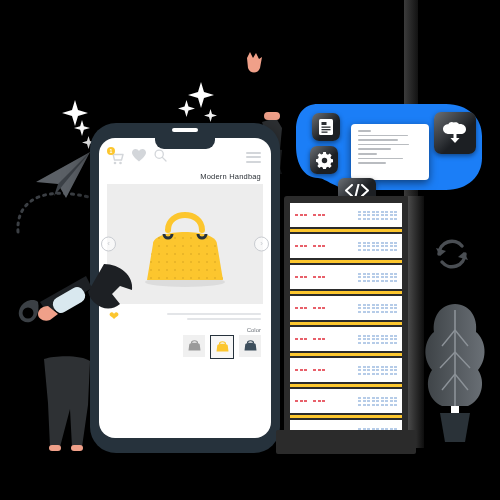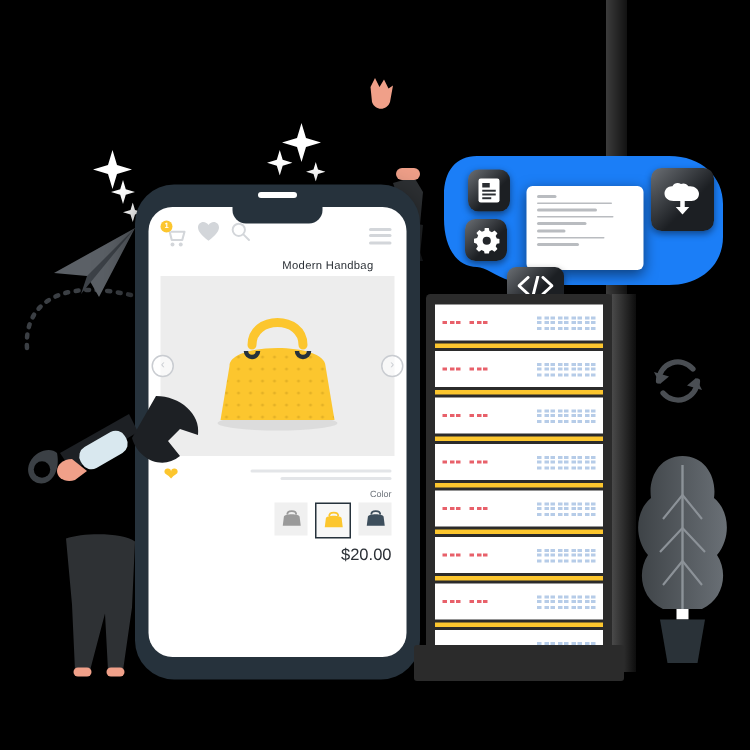--- a/index.html
+++ b/index.html
@@ -16,21 +16,21 @@
   #notch{position:absolute;left:50%;transform:translateX(-50%);top:5px;width:26px;height:4px;border-radius:3px;background:#fff;}
   #phone-topcut{position:absolute;left:50%;transform:translateX(-50%);top:15px;width:60px;height:11px;background:#26323c;border-bottom-left-radius:9px;border-bottom-right-radius:9px;z-index:3;}
 
   #ph-header{position:relative;height:26px;display:flex;align-items:center;padding:6px 10px 0 10px;}
   .hdr-icons{display:flex;align-items:center;gap:8px;}
   .cart-wrap{position:relative;width:15px;height:15px;}
   .badge{position:absolute;left:-2px;top:-3px;width:8px;height:8px;border-radius:50%;background:#fcc62e;color:#fff;font-size:5px;line-height:8px;text-align:center;font-weight:bold;}
   #hamburger{margin-left:auto;display:flex;flex-direction:column;gap:2.5px;}
   #hamburger i{display:block;width:15px;height:2px;background:#d3d6da;border-radius:1px;}
 
-  #prod-title{text-align:right;padding:2px 22px 3px 10px;font-size:7.5px;color:#2b3036;letter-spacing:.2px;}
+  #prod-title{text-align:right;padding:2px 10px 3px 10px;font-size:7.5px;color:#2b3036;letter-spacing:.2px;}
 
   #hero{position:relative;margin:0 8px;height:120px;background:#ededed;}
   #bag{position:absolute;left:50%;top:12px;transform:translateX(-50%);width:104px;height:96px;}
   .navbtn{position:absolute;top:50%;transform:translateY(-50%);width:13px;height:13px;border-radius:50%;border:1px solid #c9ccd1;
           color:#c9ccd1;font-size:8px;line-height:11px;text-align:center;background:rgba(255,255,255,.6);}
   #nav-prev{left:-6px;} #nav-next{right:-6px;}
 
   #like-row{display:flex;align-items:center;padding:6px 10px 0 10px;gap:8px;}
   #like-heart{color:#fcc62e;font-size:12px;line-height:12px;}
   .lines{flex:1;display:flex;flex-direction:column;gap:3px;align-items:flex-end;}
@@ -223,21 +223,20 @@
             </svg>
         </div>
         <div class="sw">
           <svg width="15" height="14" viewBox="0 0 20 18">
               <path d="M6 5 C6 1 14 1 14 5" stroke="#3d4e5c" stroke-width="1.6" fill="none"></path>
               <path d="M3 7 C3 4 17 4 17 7 L18 15 L2 15 Z" fill="#3d4e5c"></path>
             </svg>
         </div>
       </div>
 
-      <div id="price">$20.00</div>
     </div>
   </div>
 
   <div class="abs" id="hand-wrench">
     <svg width="130" height="70" viewBox="0 0 130 70">
       <path d="M96 2 C112 2 126 14 124 28 L112 24 L104 32 L112 42 C100 52 84 44 80 30 Z" fill="#1d2024"></path>
       <path d="M84 26 L40 52 L32 40 L78 14 Z" fill="#1d2024"></path>
       <rect x="44" y="30" width="34" height="16" rx="7" transform="rotate(-30 61 38)" fill="#d9e8ef"></rect>
       <path d="M30 40 C26 36 16 38 12 46 C8 54 14 62 22 60 C28 58 32 50 30 40 Z" fill="#3b4045"></path>
       <circle cx="20" cy="51" r="5.5" fill="#000"></circle>

